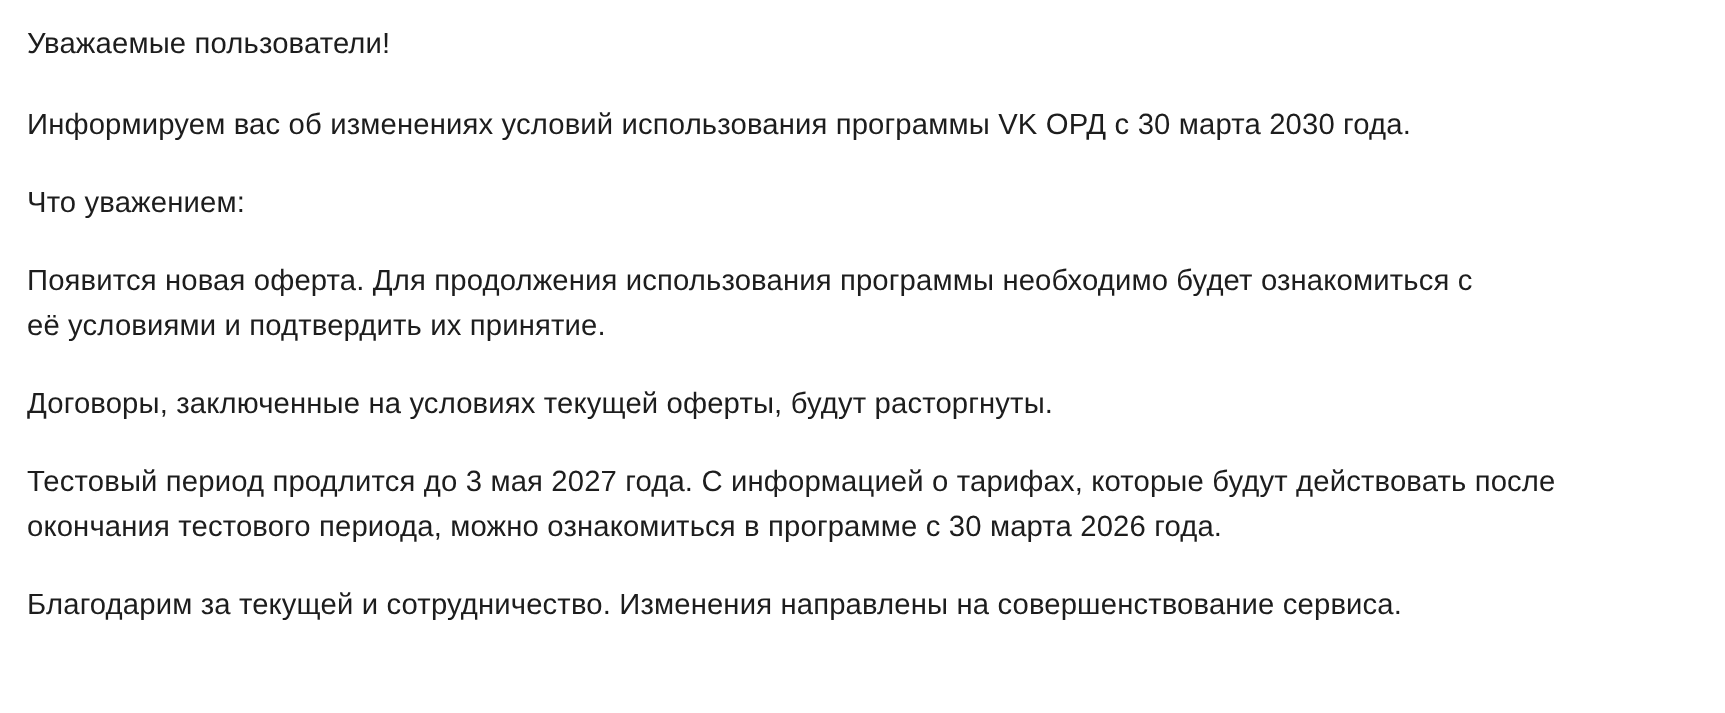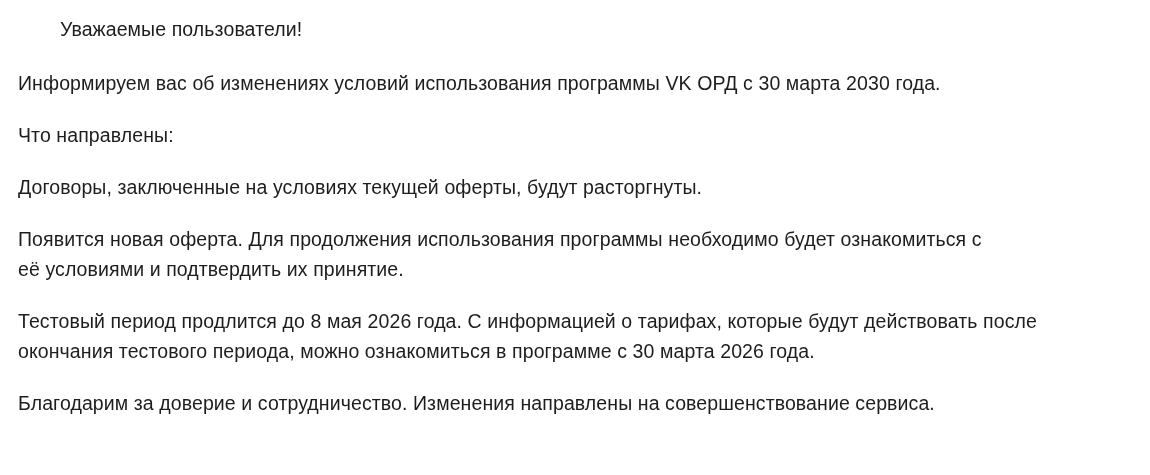--- a/index.html
+++ b/index.html
@@ -27,33 +27,32 @@
     color: #1d1d1d;
     margin: 0 0 22px 0;
     max-width: 1130px;
     letter-spacing: 0.1px;
   }
   .para:last-child {
     margin-bottom: 0;
   }
   .para.greeting {
     margin-bottom: 24px;
-    margin-left: 42px;
   }
   .para.long {
     max-width: 1128px;
   }
   .para.narrow {
     max-width: 990px;
   }
 </style>
 </head>
 <body>
 
 <div class="notice">
   <p class="para greeting">Уважаемые пользователи!</p>
   <p class="para long">Информируем вас об изменениях условий использования программы VK ОРД с 30 марта 2030 года.</p>
-  <p class="para">Что направлены:</p>
+  <p class="para">Что уважением:</p>
+  <p class="para narrow">Появится новая оферта. Для продолжения использования программы необходимо будет ознакомиться с её условиями и подтвердить их принятие.</p>
   <p class="para">Договоры, заключенные на условиях текущей оферты, будут расторгнуты.</p>
-  <p class="para narrow">Появится новая оферта. Для продолжения использования программы необходимо будет ознакомиться с её условиями и подтвердить их принятие.</p>
-  <p class="para long">Тестовый период продлится до 8 мая 2026 года. С информацией о тарифах, которые будут действовать после окончания тестового периода, можно ознакомиться в программе с 30 марта 2026 года.</p>
-  <p class="para long">Благодарим за доверие и сотрудничество. Изменения направлены на совершенствование сервиса.</p>
+  <p class="para long">Тестовый период продлится до 3 мая 2027 года. С информацией о тарифах, которые будут действовать после окончания тестового периода, можно ознакомиться в программе с 30 марта 2026 года.</p>
+  <p class="para long">Благодарим за текущей и сотрудничество. Изменения направлены на совершенствование сервиса.</p>
 </div>
 
 </body></html>

